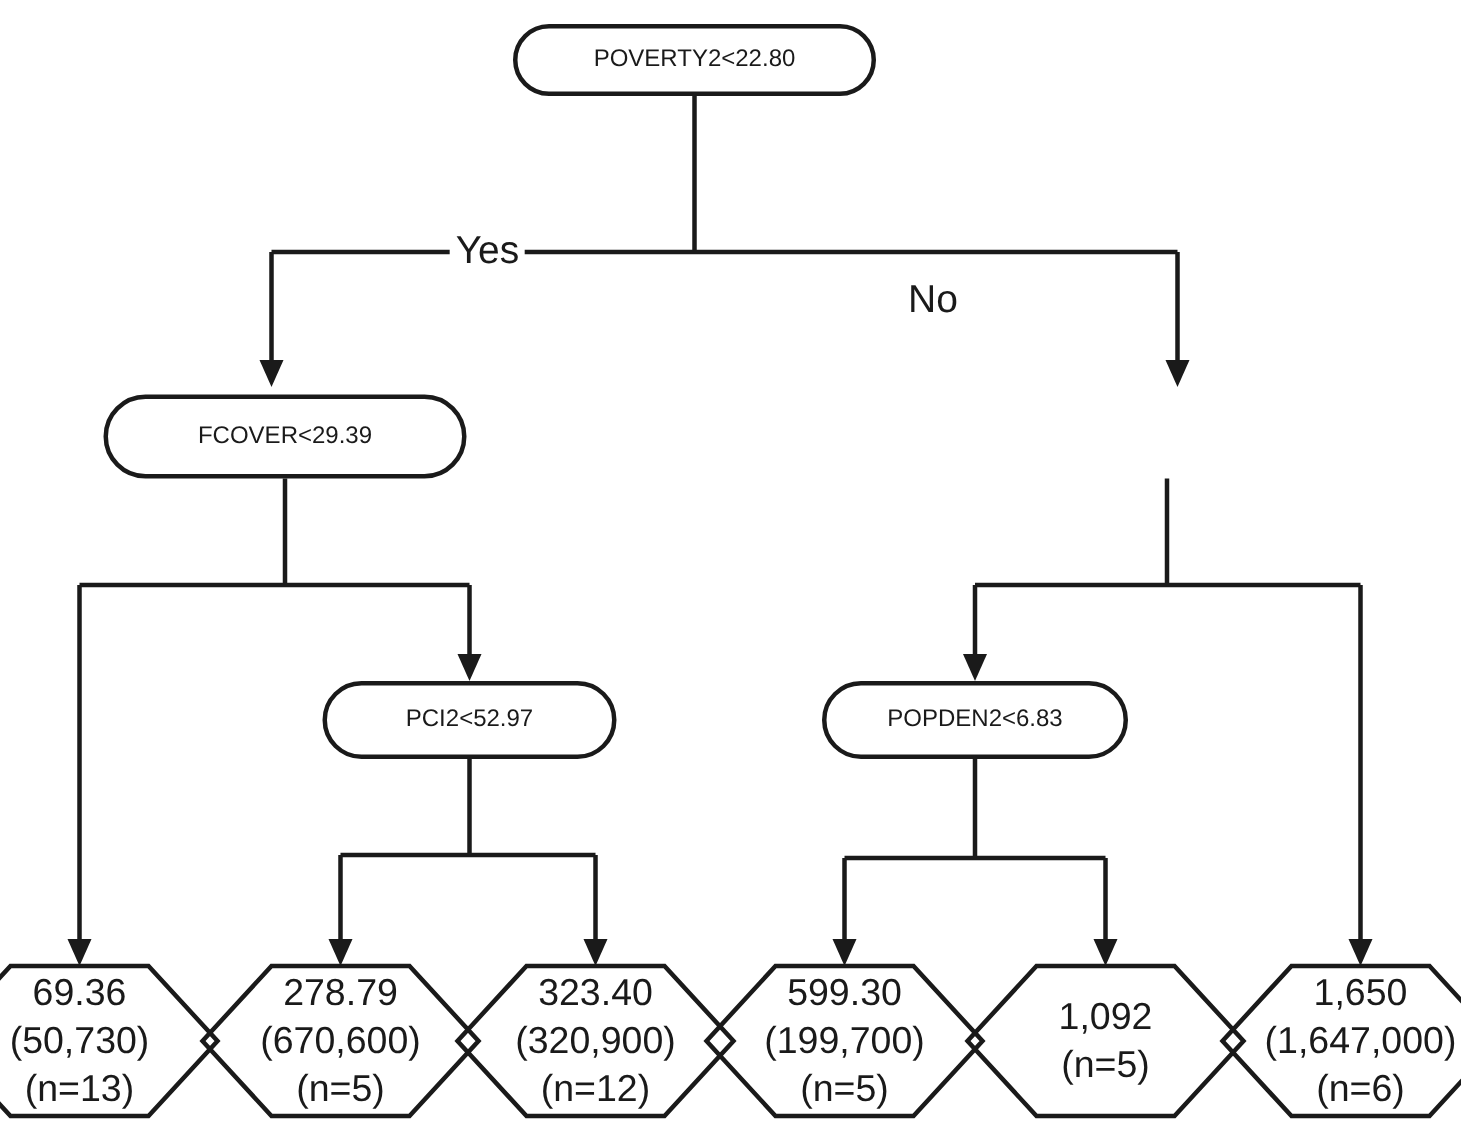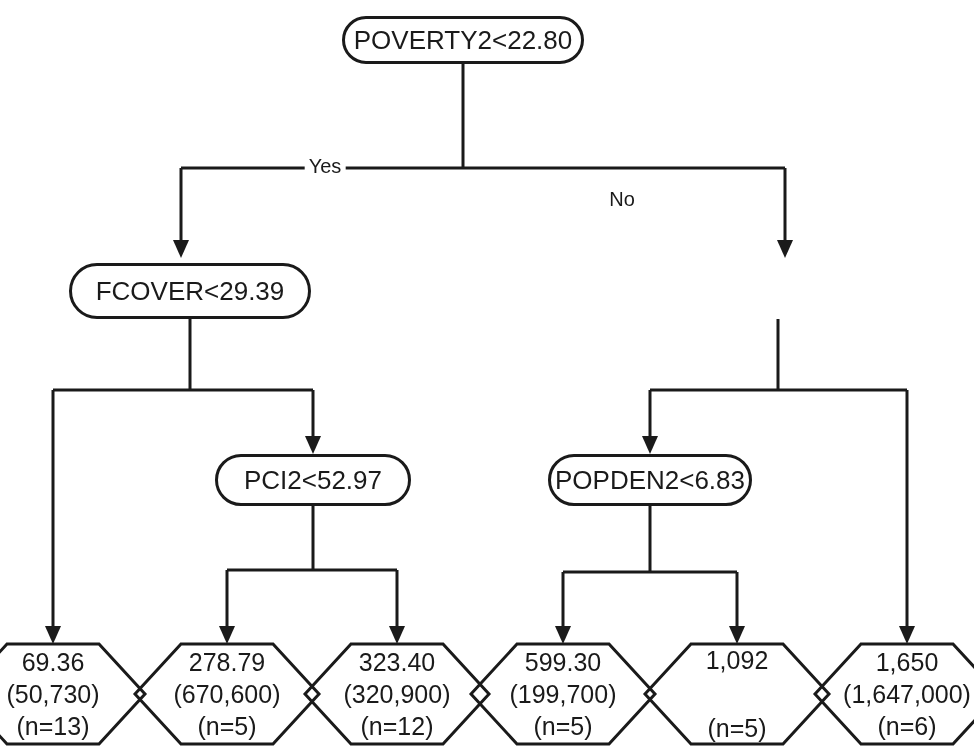--- a/index.html
+++ b/index.html
@@ -20,30 +20,30 @@
   .edge{stroke:var(--line);stroke-width:3;fill:none;}
   .arrowhead{fill:var(--line);stroke:none;}
   .hexagon{stroke:var(--line);stroke-width:3;fill:none;stroke-linejoin:miter;}
   .oval{
     position:absolute;
     box-sizing:border-box;
     border:3px solid var(--line);
     border-radius:999px;
     background:var(--bg);
     display:flex;align-items:center;justify-content:center;
-    font-size:26px;
+    font-size:16px;
     white-space:nowrap;
     text-align:right;
   }
   .edge-label{
     position:absolute;
     transform:translate(-50%,-50%);
     background:var(--bg);
     padding:0 4px;
-    font-size:20px;
+    font-size:26px;
     line-height:30px;
   }
   .leaf-text{
     position:absolute;
     width:184px;height:100px;
     display:flex;flex-direction:column;
     align-items:center;justify-content:center;
     text-align:center;
     font-size:25px;line-height:32px;
     white-space:nowrap;
@@ -117,21 +117,21 @@
     <div>(320,900)</div>
     <div>(n=12)</div>
   </div>
 
   <div class="leaf-text" style="left:471px;top:644px;">
     <div>599.30</div>
     <div>(199,700)</div>
     <div>(n=5)</div>
   </div>
 
-  <div class="leaf-text" style="left:645px;top:644px;justify-content:space-between;">
+  <div class="leaf-text" style="left:645px;top:644px;">
     <div>1,092</div>
     <div>(n=5)</div>
   </div>
 
   <div class="leaf-text" style="left:815px;top:644px;">
     <div>1,650</div>
     <div>(1,647,000)</div>
     <div>(n=6)</div>
   </div>
 

